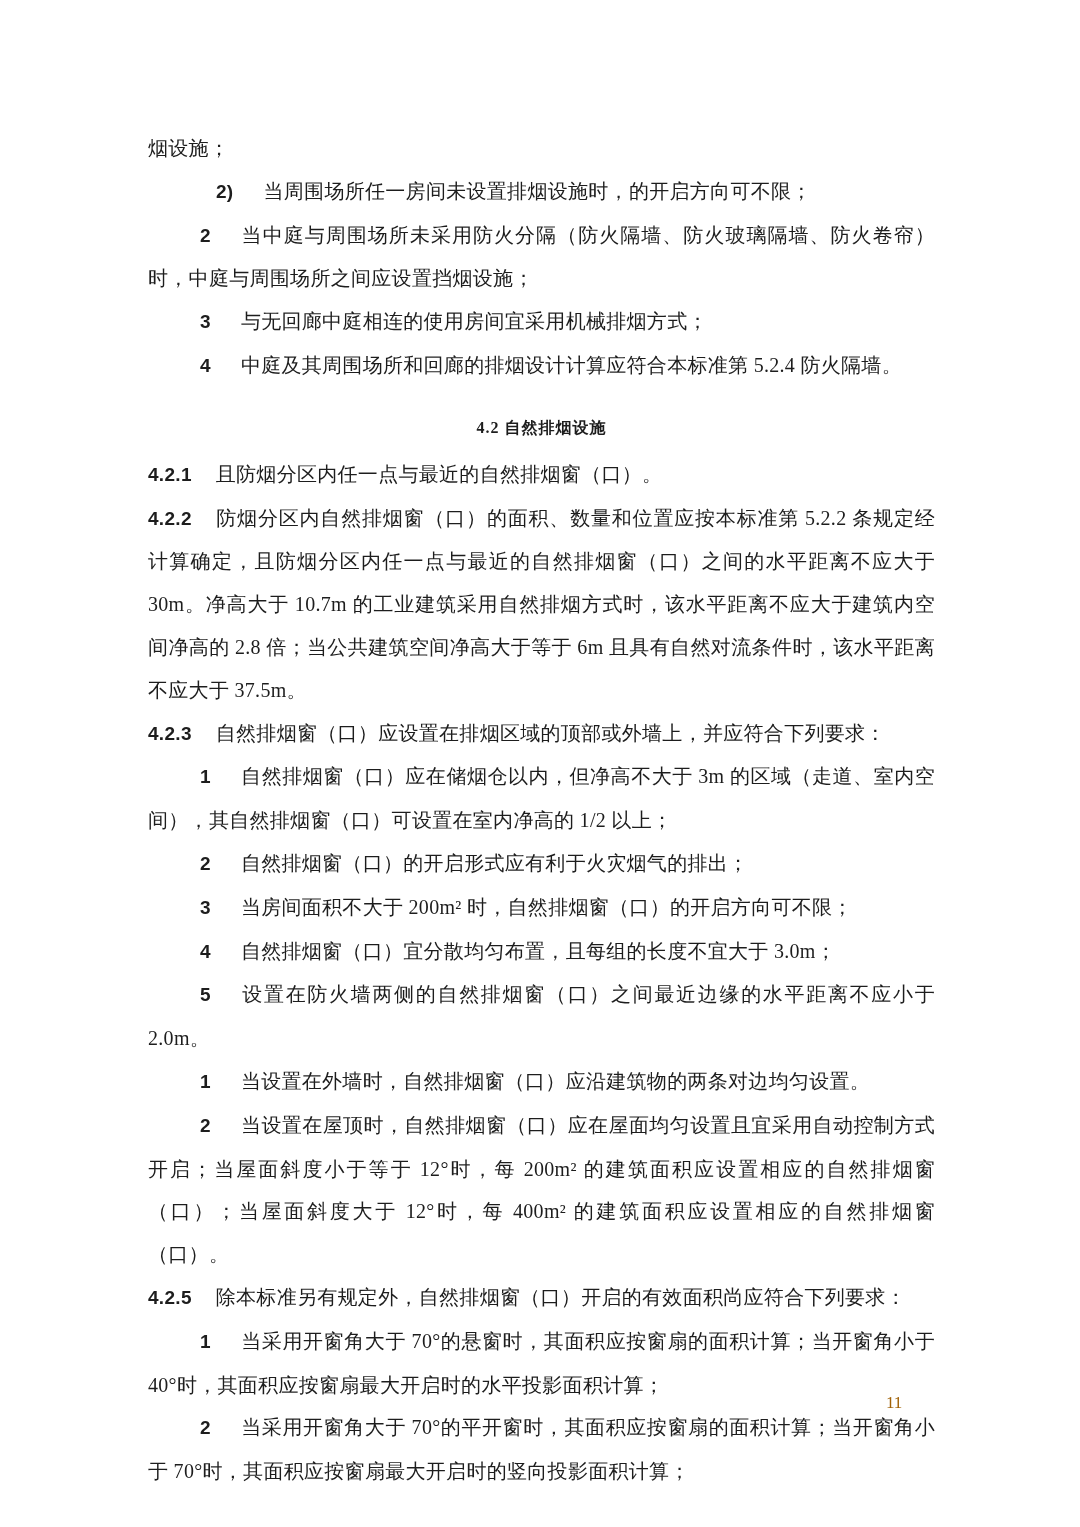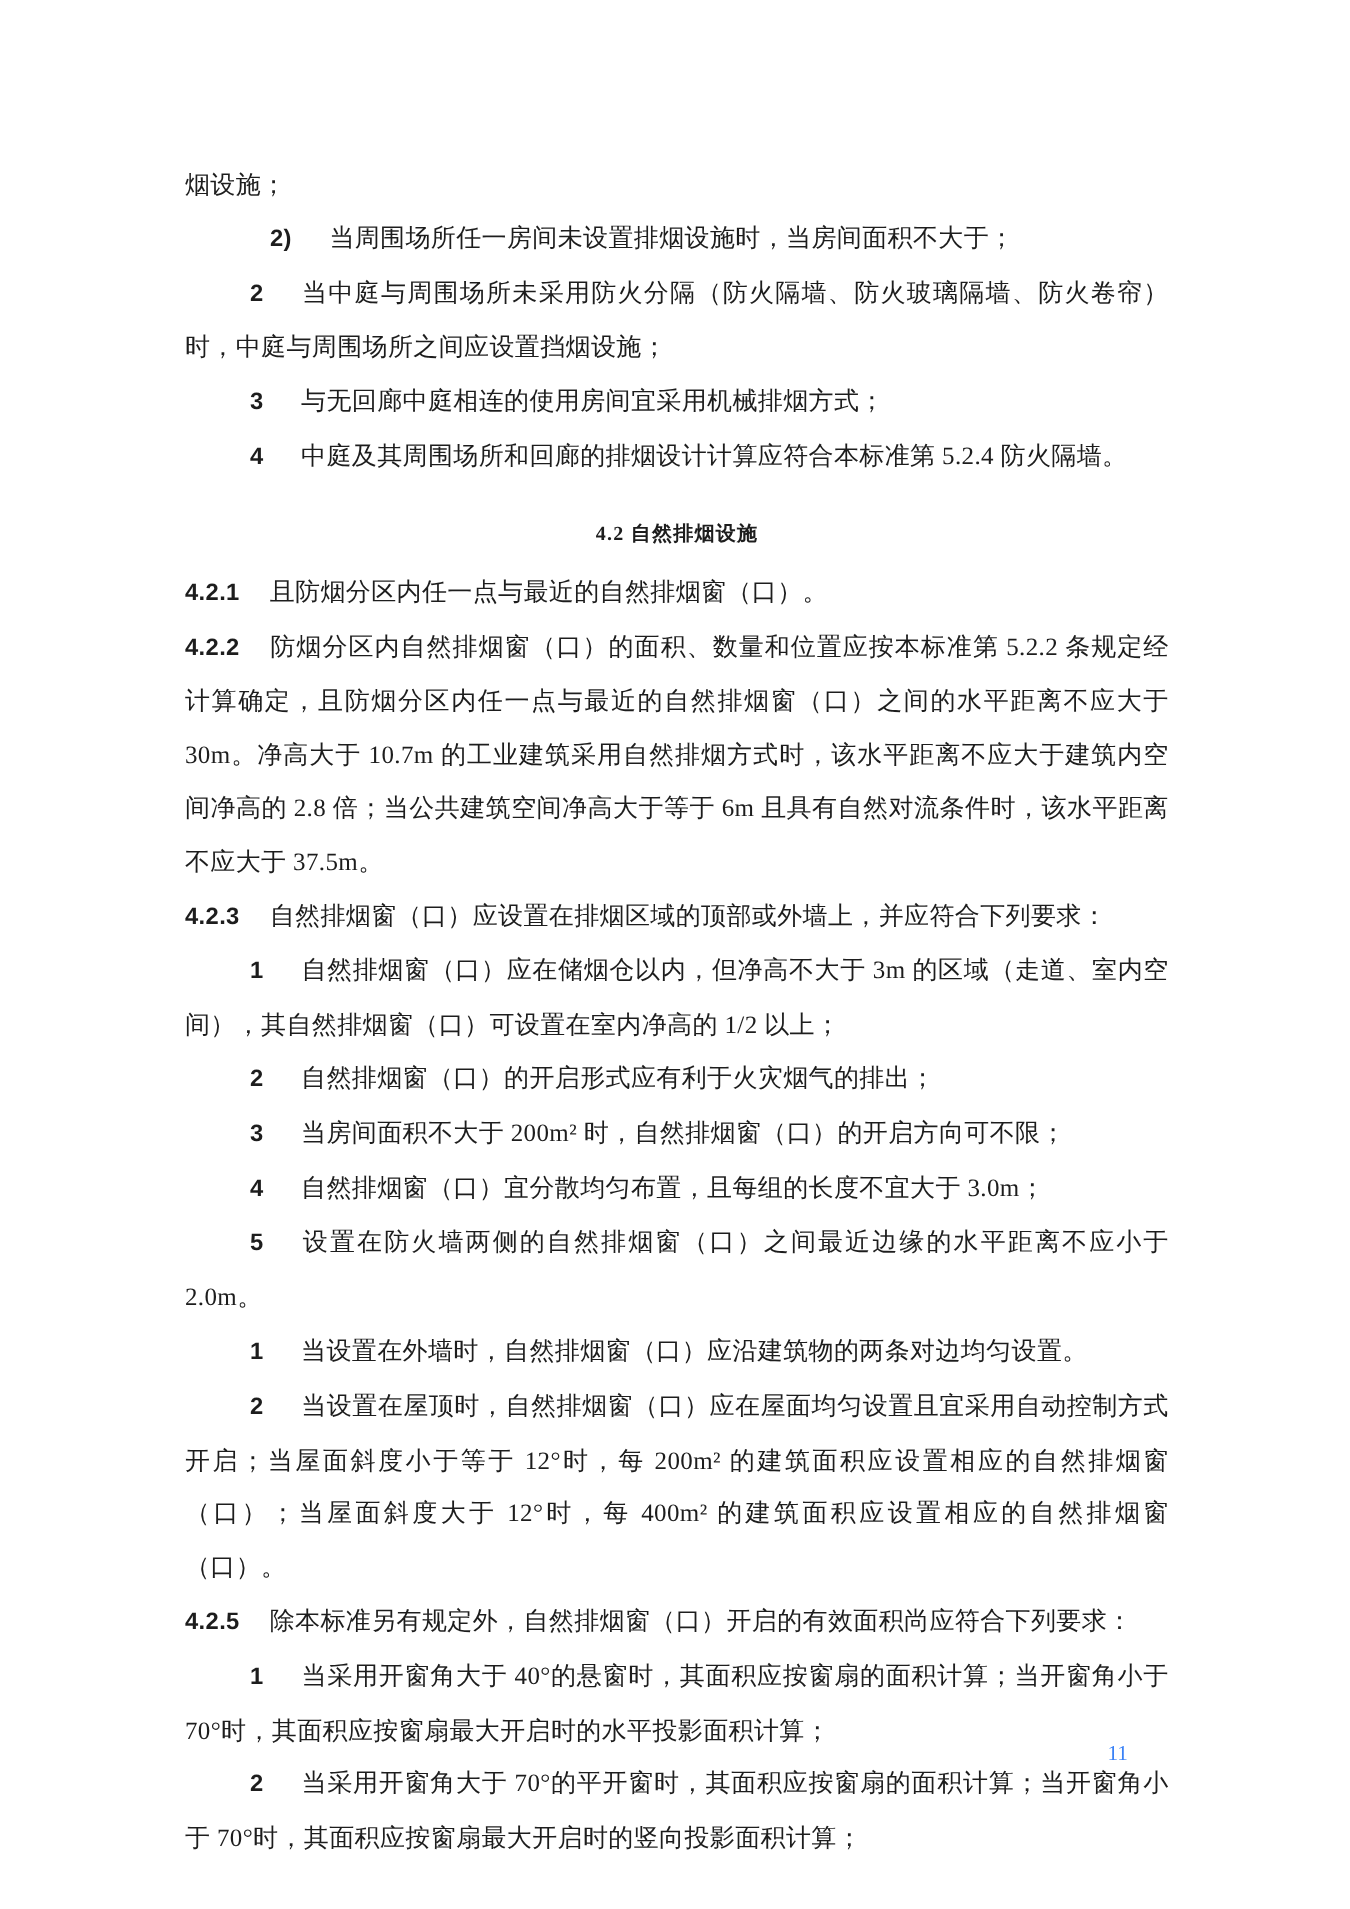--- a/index.html
+++ b/index.html
@@ -52,32 +52,32 @@
     text-align: center;
     text-indent: 0;
     letter-spacing: 1px;
   }
   .page-number {
     position: absolute;
     top: 1392px;
     left: 886px;
     font-size: 17px;
     line-height: 22px;
-    color: #3b82f6;
+    color: #a16207;
   }
 </style>
 </head>
 <body>
 
 <div class="page">
   <div class="content">
 
     <p class="para flush"><span class="txt">烟设施；</span></p>
 
-    <p class="para subsub"><span class="num">2)</span><span class="txt">当周围场所任一房间未设置排烟设施时，当房间面积不大于；</span></p>
+    <p class="para subsub"><span class="num">2)</span><span class="txt">当周围场所任一房间未设置排烟设施时，的开启方向可不限；</span></p>
 
     <p class="para item"><span class="num">2</span><span class="txt">当中庭与周围场所未采用防火分隔（防火隔墙、防火玻璃隔墙、防火卷帘）时，中庭与周围场所之间应设置挡烟设施；</span></p>
 
     <p class="para item"><span class="num">3</span><span class="txt">与无回廊中庭相连的使用房间宜采用机械排烟方式；</span></p>
 
     <p class="para item"><span class="num">4</span><span class="txt">中庭及其周围场所和回廊的排烟设计计算应符合本标准第 5.2.4 防火隔墙。</span></p>
 
     <h2 class="heading">4.2 自然排烟设施</h2>
 
     <p class="para section"><span class="num">4.2.1</span><span class="txt">且防烟分区内任一点与最近的自然排烟窗（口）。</span></p>
@@ -96,20 +96,20 @@
 
     <p class="para item"><span class="num">5</span><span class="txt">设置在防火墙两侧的自然排烟窗（口）之间最近边缘的水平距离不应小于 2.0m。</span></p>
 
 
     <p class="para item"><span class="num">1</span><span class="txt">当设置在外墙时，自然排烟窗（口）应沿建筑物的两条对边均匀设置。</span></p>
 
     <p class="para item"><span class="num">2</span><span class="txt">当设置在屋顶时，自然排烟窗（口）应在屋面均匀设置且宜采用自动控制方式开启；当屋面斜度小于等于 12°时，每 200m² 的建筑面积应设置相应的自然排烟窗（口）；当屋面斜度大于 12°时，每 400m² 的建筑面积应设置相应的自然排烟窗（口）。</span></p>
 
     <p class="para section"><span class="num">4.2.5</span><span class="txt">除本标准另有规定外，自然排烟窗（口）开启的有效面积尚应符合下列要求：</span></p>
 
-    <p class="para item"><span class="num">1</span><span class="txt">当采用开窗角大于 40°的悬窗时，其面积应按窗扇的面积计算；当开窗角小于 70°时，其面积应按窗扇最大开启时的水平投影面积计算；</span></p>
+    <p class="para item"><span class="num">1</span><span class="txt">当采用开窗角大于 70°的悬窗时，其面积应按窗扇的面积计算；当开窗角小于 40°时，其面积应按窗扇最大开启时的水平投影面积计算；</span></p>
 
     <p class="para item"><span class="num">2</span><span class="txt">当采用开窗角大于 70°的平开窗时，其面积应按窗扇的面积计算；当开窗角小于 70°时，其面积应按窗扇最大开启时的竖向投影面积计算；</span></p>
 
   </div>
 
   <div class="page-number">11</div>
 </div>
 
 </body></html>

